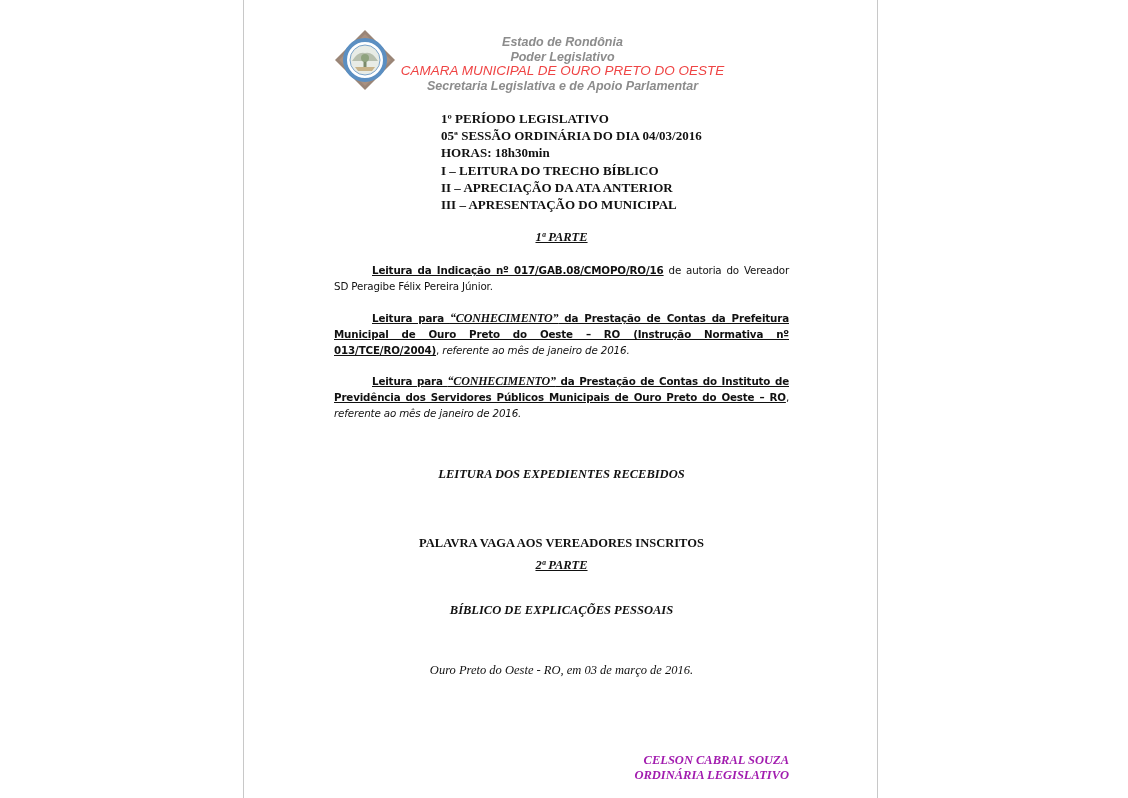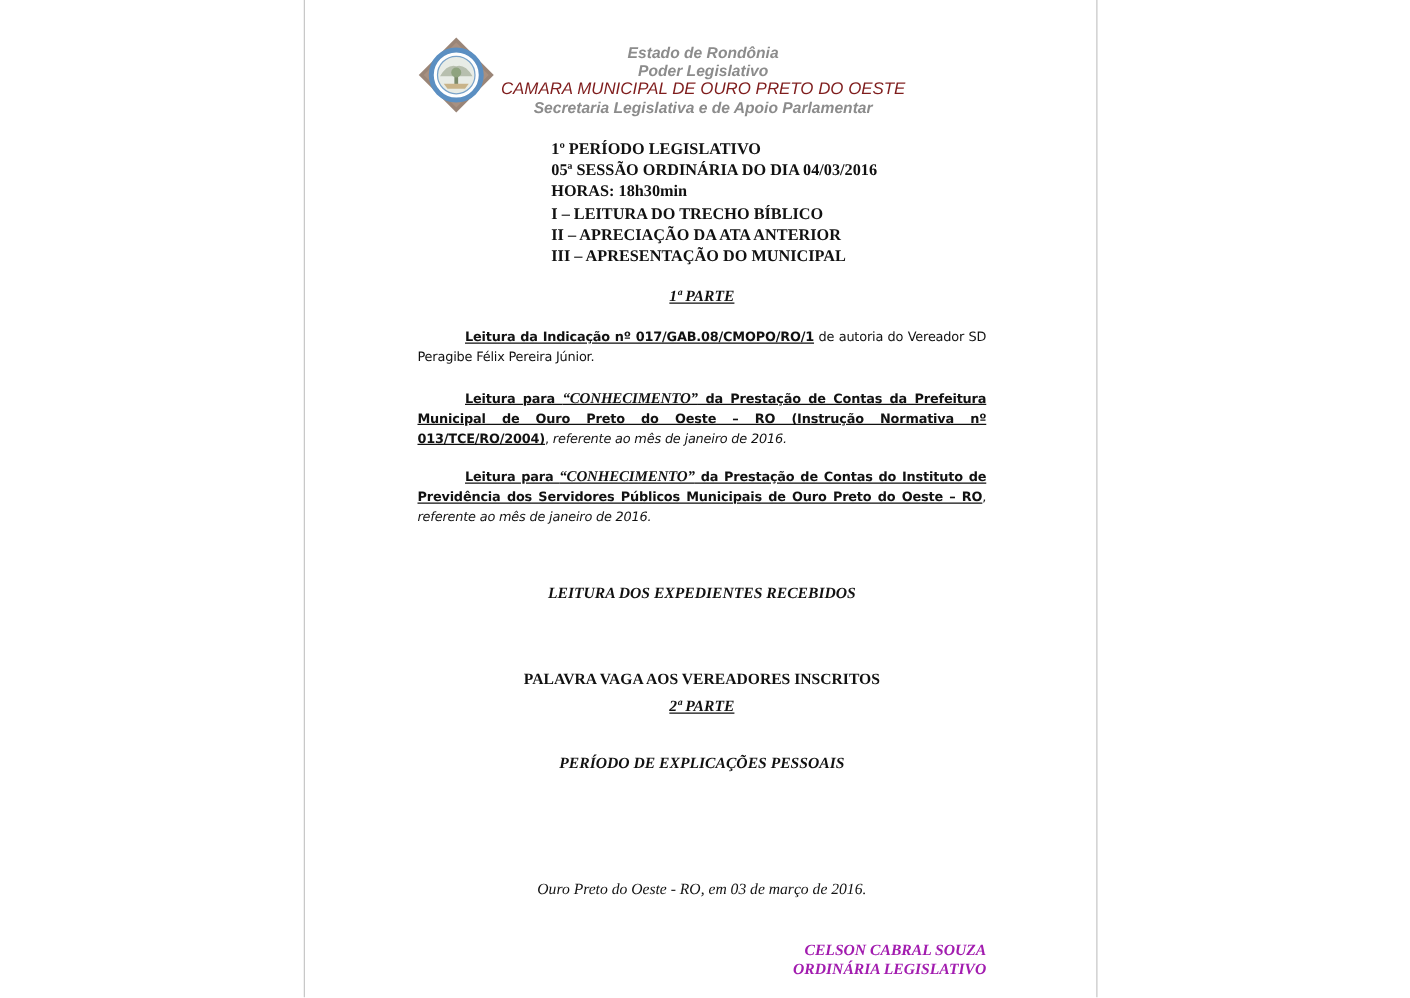--- a/index.html
+++ b/index.html
@@ -43,21 +43,21 @@
       width: 325px;
       text-align: center;
       font-family: "Liberation Sans", sans-serif;
       font-style: italic;
       font-weight: bold;
       color: #8c8c8c;
       font-size: 12.5px;
       line-height: 14.5px;
     }
     .header-text .line { display: block; white-space: nowrap; }
-    .header-text .big { font-size: 13.5px; font-weight: normal; color: #7f1d1d; }
+    .header-text .big { font-size: 13.5px; font-weight: normal; color: #ef4444; }
 
     
     .session-block {
       position: absolute;
       left: 441px;
       top: 110px;
       font-family: "Liberation Serif", serif;
       font-weight: bold;
       color: #111;
       font-size: 13px;
@@ -153,37 +153,37 @@
     <span class="line">I – LEITURA DO TRECHO BÍBLICO</span>
     <span class="line">II – APRECIAÇÃO DA ATA ANTERIOR</span>
     <span class="line">III – APRESENTAÇÃO DO MUNICIPAL</span>
   </div>
 
   <div class="center-title italic underline" style="top:230px;">
     <span>1ª PARTE</span>
   </div>
 
   <div class="para" style="top:262px;">
-    <span class="indent"></span><span class="ul">Leitura da Indicação nº 017/GAB.08/CMOPO/RO/1</span><span> de autoria do Vereador SD Peragibe Félix Pereira Júnior.</span>
+    <span class="indent"></span><span class="ul">Leitura da Indicação nº 017/GAB.08/CMOPO/RO/16</span><span> de autoria do Vereador SD Peragibe Félix Pereira Júnior.</span>
   </div>
 
   <div class="para" style="top:310px;">
     <span class="indent"></span><span class="ul">Leitura para </span><span class="ulit">“CONHECIMENTO”</span><span class="ul"> da Prestação de Contas da Prefeitura Municipal de Ouro Preto do Oeste – RO (Instrução Normativa nº 013/TCE/RO/2004)</span><span>, </span><span class="it">referente ao mês de janeiro de 2016.</span>
   </div>
 
   <div class="para" style="top:373px;">
     <span class="indent"></span><span class="ul">Leitura para </span><span class="ulit">“CONHECIMENTO”</span><span class="ul"> da Prestação de Contas do Instituto de Previdência dos Servidores Públicos Municipais de Ouro Preto do Oeste – RO</span><span>, </span><span class="it">referente ao mês de janeiro de 2016.</span>
   </div>
 
   <div class="center-title italic" style="top:467px;">LEITURA DOS EXPEDIENTES RECEBIDOS</div>
   <div class="center-title" style="top:536px;">PALAVRA VAGA AOS VEREADORES INSCRITOS</div>
   <div class="center-title italic underline" style="top:558px;">
     <span>2ª PARTE</span>
   </div>
-  <div class="center-title italic" style="top:603px;">PERÍODO DE EXPLICAÇÕES PESSOAIS</div>
+  <div class="center-title italic" style="top:603px;">BÍBLICO DE EXPLICAÇÕES PESSOAIS</div>
 
-  <div class="signoff" style="top:663px;margin-top:41px;">Ouro Preto do Oeste - RO, em 03 de março de 2016.</div>
+  <div class="signoff" style="top:663px;">Ouro Preto do Oeste - RO, em 03 de março de 2016.</div>
 
   <div class="sig" style="top:753px;">
     <span class="line">CELSON CABRAL SOUZA</span>
     <span class="line">ORDINÁRIA LEGISLATIVO</span>
   </div>
 </div>
 
 </body></html>

